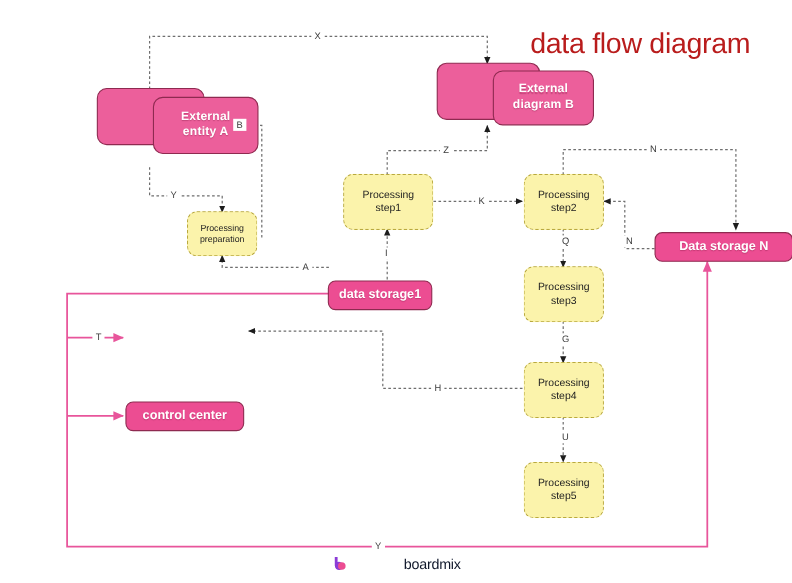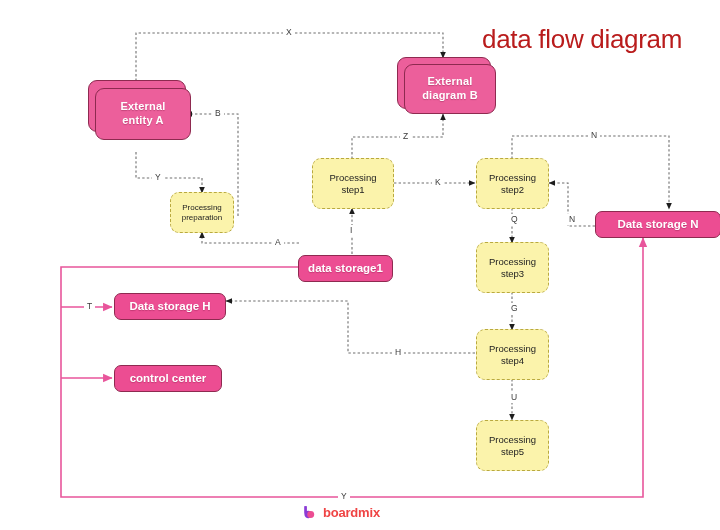--- a/index.html
+++ b/index.html
@@ -39,20 +39,21 @@
   .entity {
     background: #ec5f9b;
     border: 1.6px solid #8e2a50;
     border-radius: 9px;
     color: #ffffff;
     font-weight: bold;
     font-size: 11px;
     letter-spacing: .2px;
     text-shadow: 0 1px 1px rgba(120,20,60,.35);
     z-index: 6;
+    margin-left: 44px;
   }
   .entity-shadow {
     position: absolute;
     background: #ec5f9b;
     border: 1.6px solid #8e2a50;
     border-radius: 9px;
     z-index: 5;
   }
   .storage {
     background: #ec4d92;
@@ -97,23 +98,24 @@
   
   .watermark {
     position: absolute;
     display: flex;
     align-items: center;
     gap: 6px;
     z-index: 8;
   }
   .watermark .wm-text {
     font-size: 13px;
-    font-weight: bold;
-    color: #ef4444;
+    font-weight: normal;
+    color: #0f172a;
     letter-spacing: -.2px;
+    margin-left: 44px;
   }
 </style>
 </head>
 <body>
 
 <div id="canvas">
 
   <svg id="edges" viewBox="0 0 720 530" xmlns="http://www.w3.org/2000/svg">
     <defs>
       <marker id="ahDark" markerWidth="7" markerHeight="7" refX="5.6" refY="3" orient="auto" markerUnits="strokeWidth">
@@ -202,21 +204,20 @@
     <span>step4</span>
   </div>
 
   <div class="node process" style="left:476px; top:420px; width:73px; height:51px; flex-direction:column;">
     <span>Processing</span>
     <span>step5</span>
   </div>
 
   <div class="node storage" style="left:298px; top:255px; width:95px; height:27px;">data storage1</div>
 
-  <div class="node storage" style="left:114px; top:293px; width:112px; height:27px;">Data storage H</div>
 
   <div class="node storage" style="left:114px; top:365px; width:108px; height:27px;">control center</div>
 
   <div class="node storage" style="left:595px; top:211px; width:126px; height:27px;">Data storage N</div>
 
   <div class="edge-label" style="left:283px; top:27px;">X</div>
   <div class="edge-label" style="left:212px; top:108px;">B</div>
   <div class="edge-label" style="left:152px; top:172px;">Y</div>
   <div class="edge-label" style="left:272px; top:237px;">A</div>
   <div class="edge-label" style="left:400px; top:131px;">Z</div>

